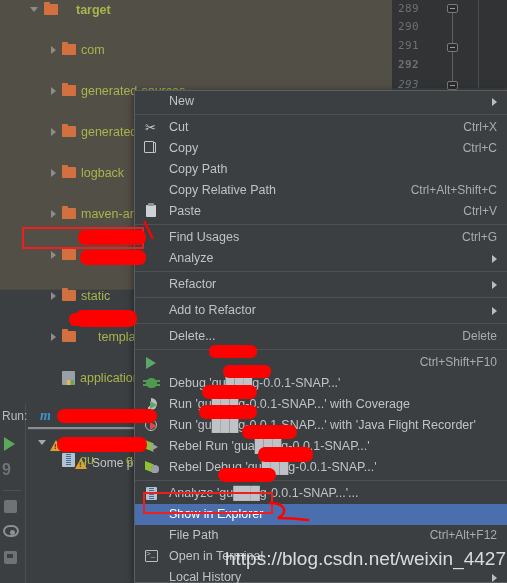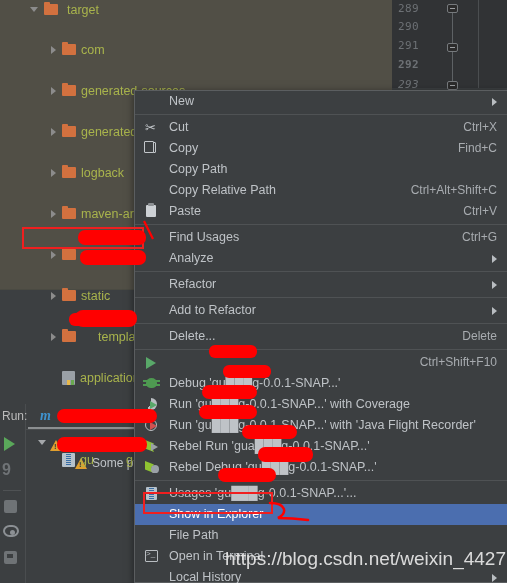--- a/index.html
+++ b/index.html
@@ -375,21 +375,21 @@
 
   <div class="pane-tree"></div>
   <div class="pane-tree-lower"></div>
   <div class="tree-sep"></div>
 
   <div class="tree">
 
     <div class="trow" style="top:0px;">
       <span class="arrow open" style="left:30px;"></span>
       <span class="folder-ico" style="left:44px;"></span>
-      <span class="lbl" style="left:67px;">target</span>
+      <span class="lbl" style="left:76px;font-weight:bold;">target</span>
     </div>
 
     <div class="trow" style="top:20px;">
       <span class="arrow" style="left:51px;"></span>
       <span class="folder-ico" style="left:62px;"></span>
       <span class="lbl" style="left:81px;">com</span>
     </div>
 
     <div class="trow" style="top:41px;">
       <span class="arrow" style="left:51px;"></span>
@@ -502,21 +502,21 @@
 
     <div class="mrow">
       <span class="mico i-cut"></span>
       <span>Cut</span>
       <span class="kb">Ctrl+X</span>
     </div>
 
     <div class="mrow">
       <span class="mico i-copy"></span>
       <span>Copy</span>
-      <span class="kb">Find+C</span>
+      <span class="kb">Ctrl+C</span>
     </div>
 
     <div class="mrow">
       <span>Copy Path</span>
     </div>
 
     <div class="mrow">
       <span>Copy Relative Path</span>
       <span class="kb">Ctrl+Alt+Shift+C</span>
     </div>
@@ -589,29 +589,30 @@
 
     <div class="mrow">
       <span class="mico i-rebel-dbg"></span>
       <span>Rebel Debug 'gu███g-0.0.1-SNAP...'</span>
     </div>
 
     <div class="msep"></div>
 
     <div class="mrow">
       <span class="mico i-create-jar"></span>
-      <span>Usages 'gu███g-0.0.1-SNAP...'...</span>
+      <span>Analyze 'gu███g-0.0.1-SNAP...'...</span>
     </div>
 
     <div class="mrow sel">
       <span>Show in Explorer</span>
     </div>
 
     <div class="mrow">
       <span>File Path</span>
+      <span class="kb">Ctrl+Alt+F12</span>
     </div>
 
     <div class="mrow">
       <span class="mico i-terminal"></span>
       <span>Open in Terminal</span>
     </div>
 
     <div class="mrow">
       <span>Local History</span>
       <span class="submenu-arrow"></span>

